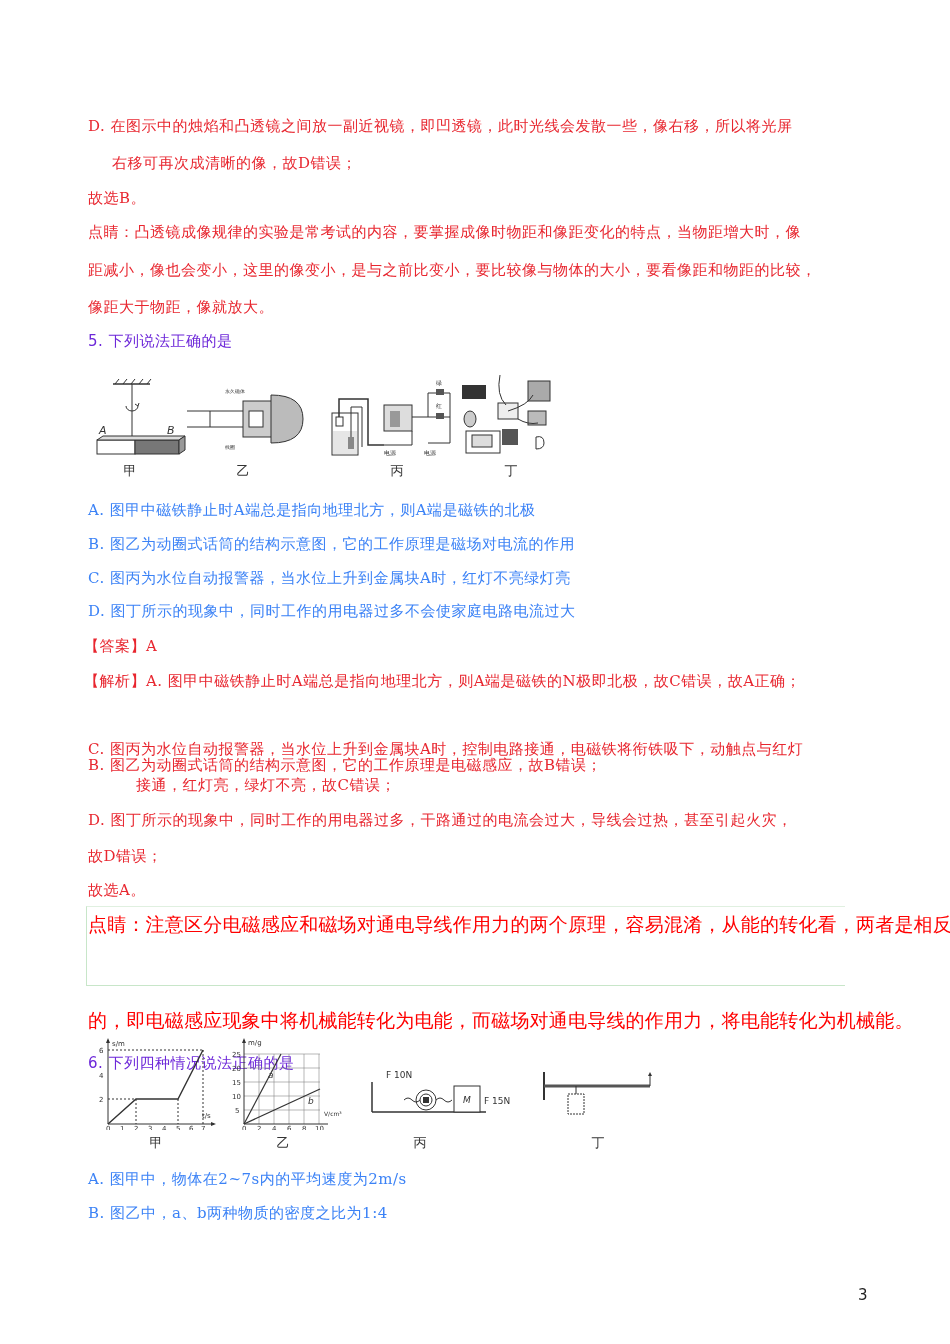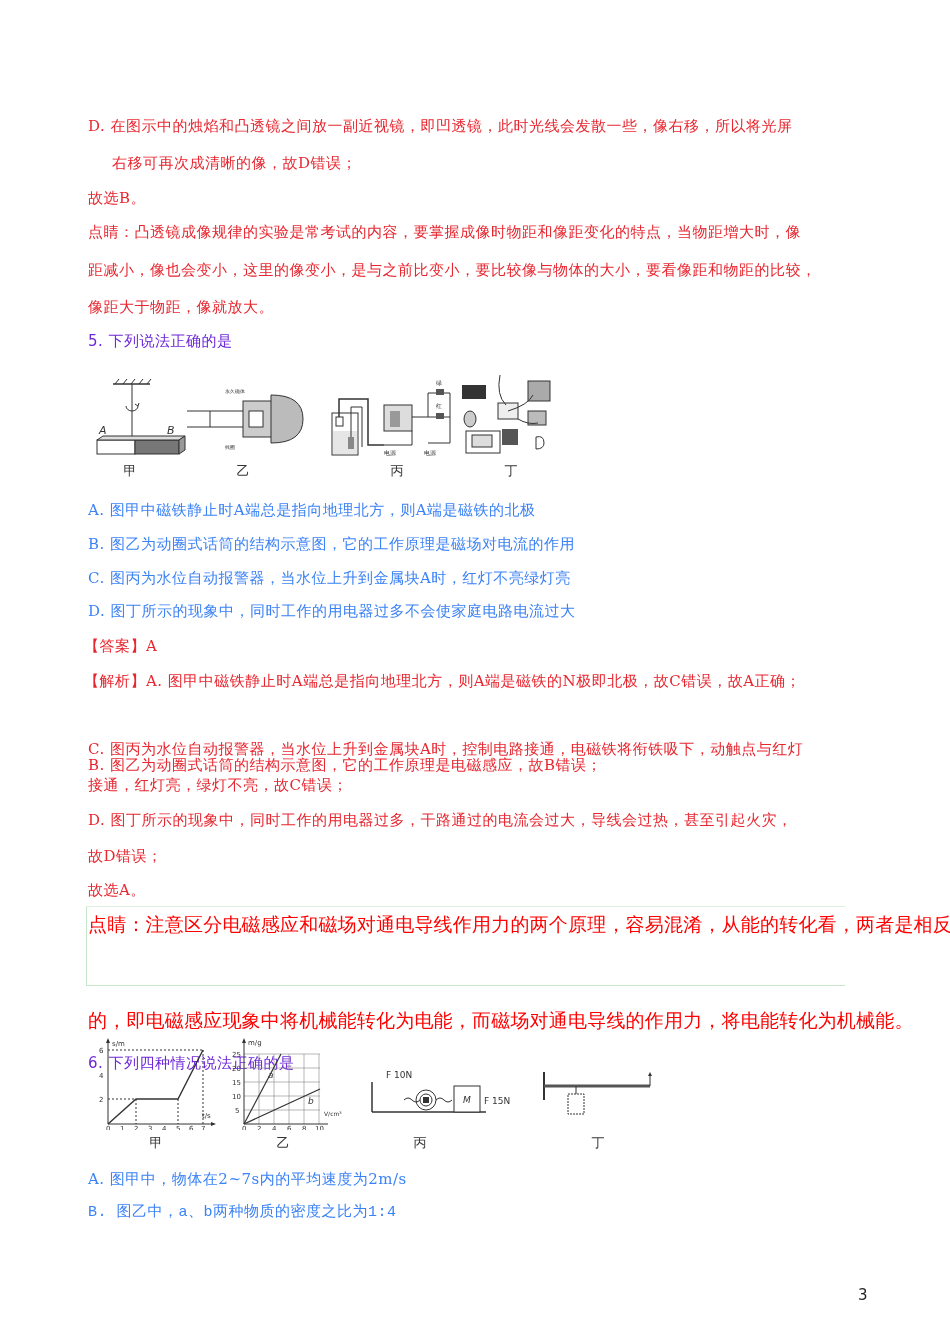--- a/index.html
+++ b/index.html
@@ -110,21 +110,21 @@
 
 <div class="line black" style="top:500px;">A.  图甲中磁铁静止时A端总是指向地理北方，则A端是磁铁的北极</div>
 <div class="line black" style="top:534px;">B.  图乙为动圈式话筒的结构示意图，它的工作原理是磁场对电流的作用</div>
 <div class="line black" style="top:568px;">C.  图丙为水位自动报警器，当水位上升到金属块A时，红灯不亮绿灯亮</div>
 <div class="line black" style="top:601px;">D.  图丁所示的现象中，同时工作的用电器过多不会使家庭电路电流过大</div>
 
 <div class="line red" style="top:636px; left:84px;">【答案】A</div>
 <div class="line red" style="top:671px; left:84px;">【解析】A. 图甲中磁铁静止时A端总是指向地理北方，则A端是磁铁的N极即北极，故C错误，故A正确；</div>
 <div class="line red" style="top:723px;margin-top:32px;">B. 图乙为动圈式话筒的结构示意图，它的工作原理是电磁感应，故B错误；</div>
 <div class="line red" style="top:739px;">C. 图丙为水位自动报警器，当水位上升到金属块A时，控制电路接通，电磁铁将衔铁吸下，动触点与红灯</div>
-<div class="line red" style="top:775px;">接通，红灯亮，绿灯不亮，故C错误；</div>
+<div class="line red" style="top:775px;margin-left:48px;">接通，红灯亮，绿灯不亮，故C错误；</div>
 <div class="line red" style="top:810px;">D. 图丁所示的现象中，同时工作的用电器过多，干路通过的电流会过大，导线会过热，甚至引起火灾，</div>
 <div class="line red" style="top:846px;">故D错误；</div>
 <div class="line red" style="top:880px;">故选A。</div>
 
 <div class="tip-box"></div>
 <div class="tip-line" style="top:912px;">点睛：注意区分电磁感应和磁场对通电导线作用力的两个原理，容易混淆，从能的转化看，两者是相反</div>
 <div class="tip-line" style="top:1008px;">的，即电磁感应现象中将机械能转化为电能，而磁场对通电导线的作用力，将电能转化为机械能。</div>
 
 <div class="line q" style="top:1053px;">6.  下列四种情况说法正确的是</div>
 
@@ -223,15 +223,15 @@
     <line x1="4" y1="16" x2="110" y2="16" stroke="#555" stroke-width="3"></line>
     <line x1="110" y1="16" x2="110" y2="4" stroke="#333"></line>
     <polygon points="110,2 108,6 112,6" fill="#333"></polygon>
     <line x1="36" y1="16" x2="36" y2="24" stroke="#333"></line>
     <rect x="28" y="24" width="16" height="20" fill="none" stroke="#333" stroke-dasharray="2,1"></rect>
   </svg>
 </div>
 <div class="fig-label" style="left:588px; top:1134px; width:20px;">丁</div>
 
 <div class="line black" style="top:1169px;">A.  图甲中，物体在2~7s内的平均速度为2m/s</div>
-<div class="line black" style="top:1203px;font-family:Liberation Mono, monospace;">B.  图乙中，a、b两种物质的密度之比为1:4</div>
+<div class="line black" style="top:1203px;">B.  图乙中，a、b两种物质的密度之比为1:4</div>
 
 <div class="page-num">3</div>
 
 </body></html>

